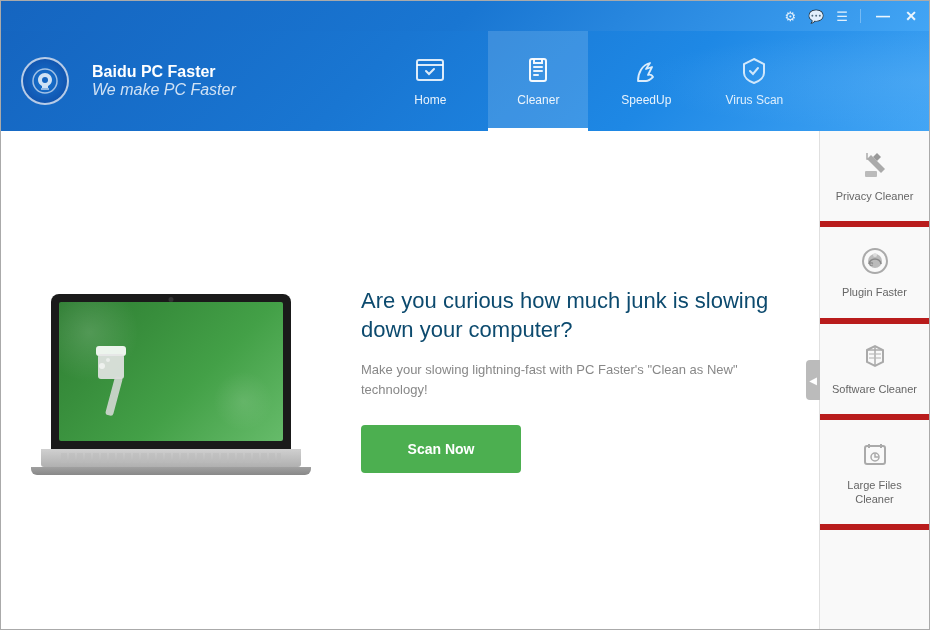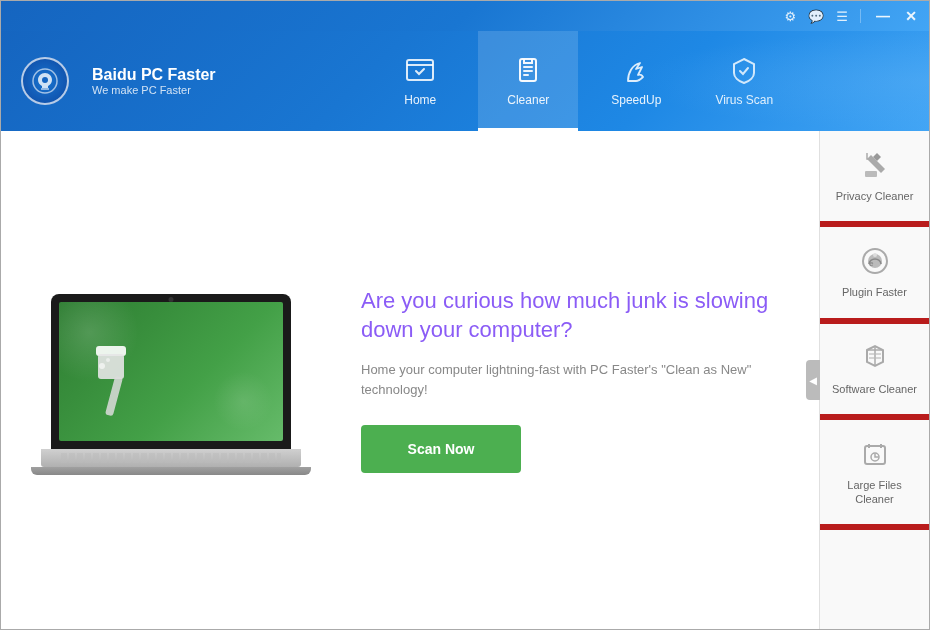--- a/index.html
+++ b/index.html
@@ -98,21 +98,22 @@
       flex-direction: column;
       margin-left: 11px;
     }
     .brand-name {
       color: #fff;
       font-size: 16px;
       font-weight: 600;
     }
     .brand-tagline {
       color: rgba(255,255,255,0.8);
-      font-size: 11px;
+      font-size: 16px;
+      font-style: italic;
     }
 
     .nav {
       display: flex;
       flex: 1;
       height: 100%;
       align-items: center;
       justify-content: center;
       gap: 8px;
     }
@@ -270,21 +271,21 @@
     }
 
     .content-text {
       flex: 1;
       display: flex;
       flex-direction: column;
       gap: 16px;
     }
     .main-heading {
       font-size: 22px;
-      color: #8b5cf6;
+      color: #0c4a6e;
       font-weight: 400;
       line-height: 1.3;
     }
     .main-desc {
       font-size: 13px;
       color: #888;
       line-height: 1.5;
     }
     .scan-btn {
       width: 160px;
@@ -441,21 +442,21 @@
             </div>
           </div>
           <div class="laptop-base">
             <div class="laptop-keyboard"></div>
           </div>
         </div>
       </div>
 
       <div class="content-text">
         <h2 class="main-heading">Are you curious how much junk is slowing down your computer?</h2>
-        <p class="main-desc">Home your computer lightning-fast with PC Faster's "Clean as New" technology!</p>
+        <p class="main-desc">Make your slowing lightning-fast with PC Faster's "Clean as New" technology!</p>
         <button class="scan-btn">Scan Now</button>
       </div>
     </div>
 
     <div class="sidebar">
       <div class="sidebar-toggle">◀</div>
 
       <div class="sidebar-item">
         <svg viewBox="0 0 32 32" fill="none">
           <path d="M8 10 L12 6 L26 20 L22 24 Z" fill="#aaa"></path>

